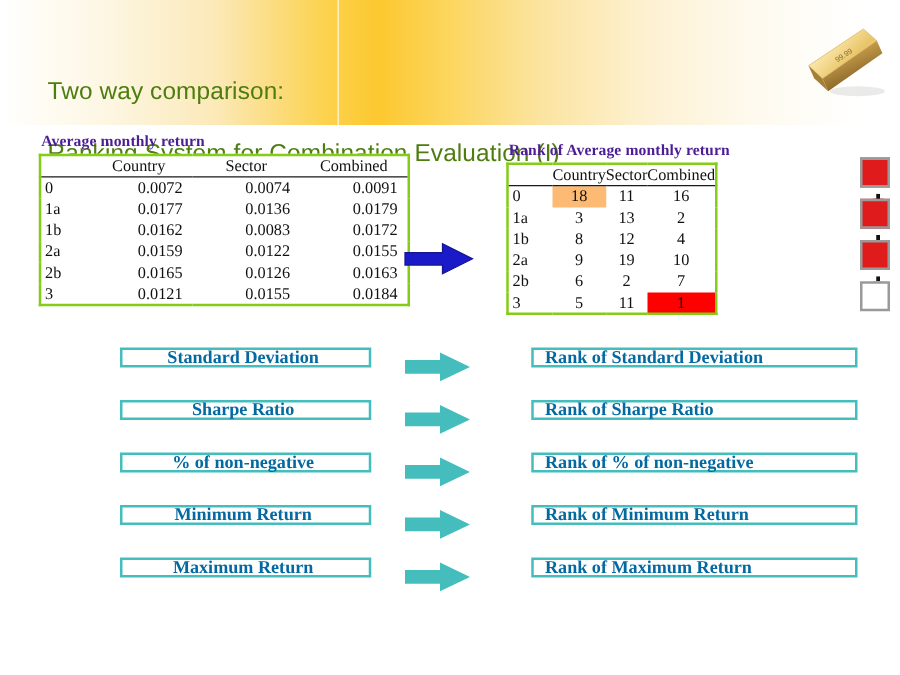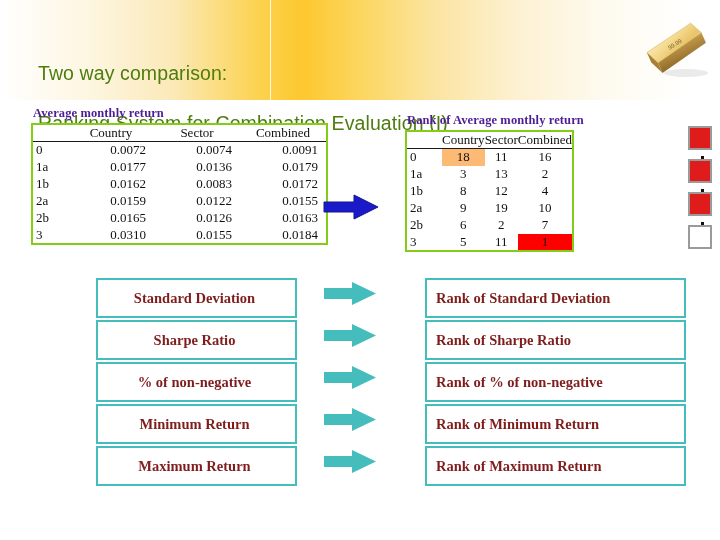--- a/index.html
+++ b/index.html
@@ -64,24 +64,24 @@
     border:2px solid #9a9a9a;box-sizing:border-box;
   }
   .fsq.red{background:#e01b1b;}
   .fsq.white{background:#ffffff;}
   .fconn{position:absolute;left:10px;width:9px;height:9px;}
 
   
   .rows{position:absolute;left:0;top:278px;width:720px;}
   .row{position:relative;height:42px;}
   .box{
-    position:absolute;box-sizing:border-box;height:40px;
+    position:absolute;box-sizing:border-box;height:16px;
     border:2.5px solid #45bdbd;background:#ffffff;
     font-family:"Liberation Serif",serif;font-weight:bold;font-size:14.5px;
-    color:#7f1d1d;display:flex;align-items:center;
+    color:#0369a1;display:flex;align-items:center;
   }
   .box-left{left:96px;width:201px;justify-content:center;padding-right:4px;}
   .box-right{left:425px;width:261px;justify-content:flex-start;padding-left:9px;}
   .row-arrow{position:absolute;left:322px;top:2px;width:56px;height:27px;}
 </style>
 </head>
 <body>
 
 <div class="slide">
 
@@ -154,21 +154,21 @@
           <td class="c-val">0.0155</td>
         </tr>
         <tr>
           <td class="c-lbl">2b</td>
           <td class="c-val">0.0165</td>
           <td class="c-val">0.0126</td>
           <td class="c-val">0.0163</td>
         </tr>
         <tr>
           <td class="c-lbl">3</td>
-          <td class="c-val">0.0310</td>
+          <td class="c-val">0.0121</td>
           <td class="c-val">0.0155</td>
           <td class="c-val">0.0184</td>
         </tr>
       </tbody>
     </table>
   </div>
 
   <div class="blue-arrow">
     <svg width="58" height="30" viewBox="0 0 58 30">
       <polygon points="2,10 32,10 32,3 56,15 32,27 32,20 2,20" fill="#1a1ac8" stroke="#15158f" stroke-width="1"></polygon>

